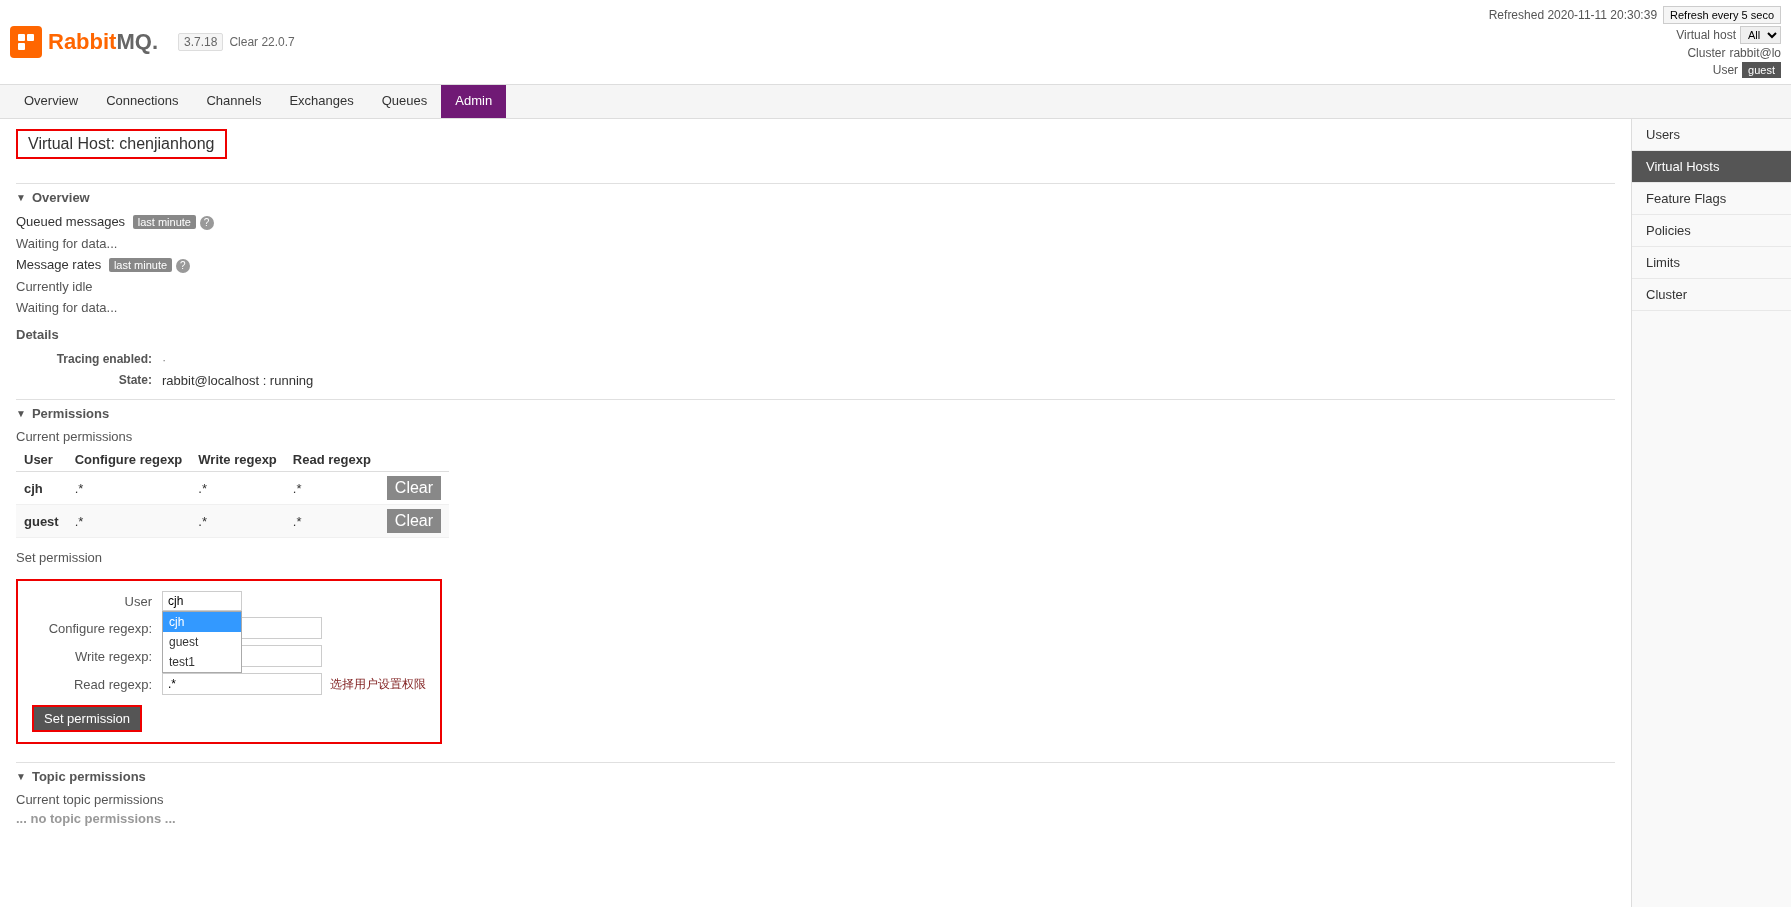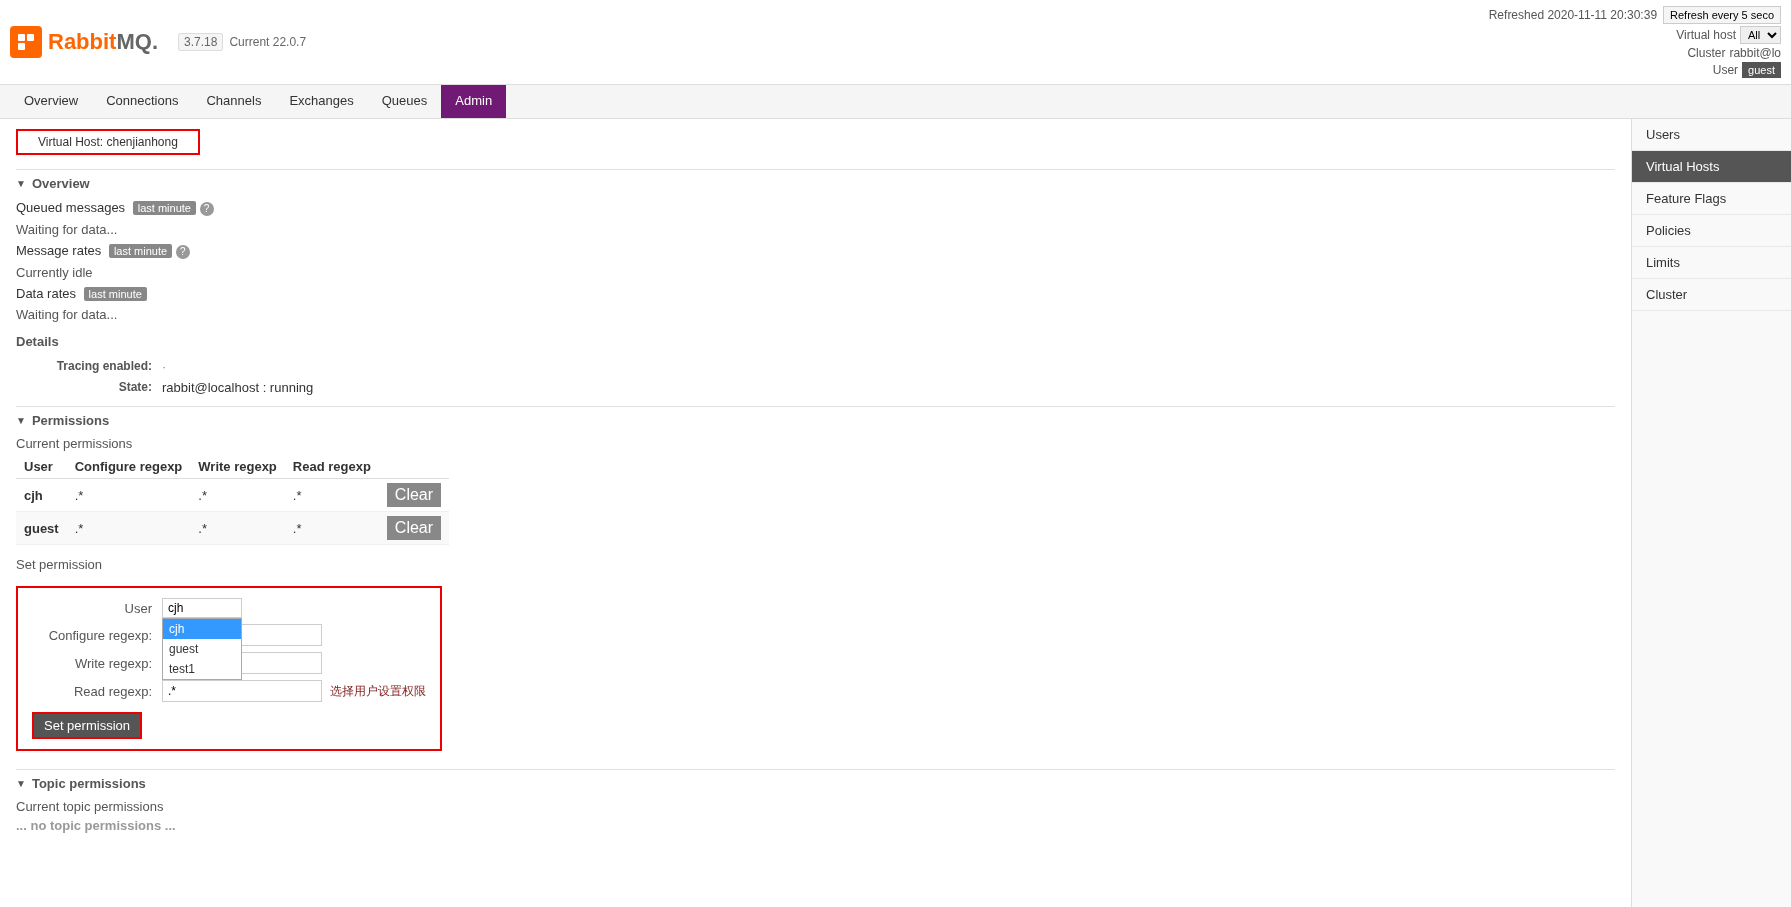--- a/index.html
+++ b/index.html
@@ -114,23 +114,23 @@
     }
     .sidebar-item.active {
       background: #555;
       color: #fff;
     }
 
     
     .page-title {
       border: 2px solid #e00;
       display: inline-block;
-      padding: 4px 20px;
-      font-size: 12px;
-      margin-bottom: 6px;
+      padding: 4px 10px;
+      font-size: 16px;
+      margin-bottom: 16px;
     }
 
     
     .section-header {
       display: flex;
       align-items: center;
       gap: 6px;
       margin: 8px 0 6px 0;
       font-size: 13px;
       font-weight: bold;
@@ -260,21 +260,21 @@
       <svg width="18" height="18" viewBox="0 0 18 18">
           <rect x="1" y="1" width="7" height="7" rx="1"></rect>
           <rect x="10" y="1" width="7" height="7" rx="1"></rect>
           <rect x="1" y="10" width="7" height="7" rx="1"></rect>
         </svg>
     </div>
     <span class="logo-text"><span>Rabbit</span>MQ.</span>
   </div>
   <div class="version-info">
     <span class="version-badge">3.7.18</span>
-    <span>Current 22.0.7</span>
+    <span>Clear 22.0.7</span>
   </div>
   <div class="header-right">
     <div class="refresh-info">
       <span>Refreshed 2020-11-11 20:30:39</span>
       <button class="refresh-btn">Refresh every 5 seco</button>
     </div>
     <div class="vhost-row">
       <span>Virtual host</span>
       <select class="vhost-select">
         <option>All</option>
@@ -318,24 +318,20 @@
       <span class="tag-badge">last minute</span>
       <span class="question-mark">?</span>
     </div>
     <div class="info-row">Waiting for data...</div>
     <div class="info-row">
       <span class="info-label">Message rates</span>
       <span class="tag-badge">last minute</span>
       <span class="question-mark">?</span>
     </div>
     <div class="info-row">Currently idle</div>
-    <div class="info-row">
-      <span class="info-label">Data rates</span>
-      <span class="tag-badge">last minute</span>
-    </div>
     <div class="info-row">Waiting for data...</div>
 
     
     <div class="info-row" style="font-weight:bold; margin-top:6px;">Details</div>
     <div class="details-table">
       <div class="details-row">
         <span class="details-label">Tracing enabled:</span>
         <span class="details-value dot-icon">·</span>
       </div>
       <div class="details-row">

